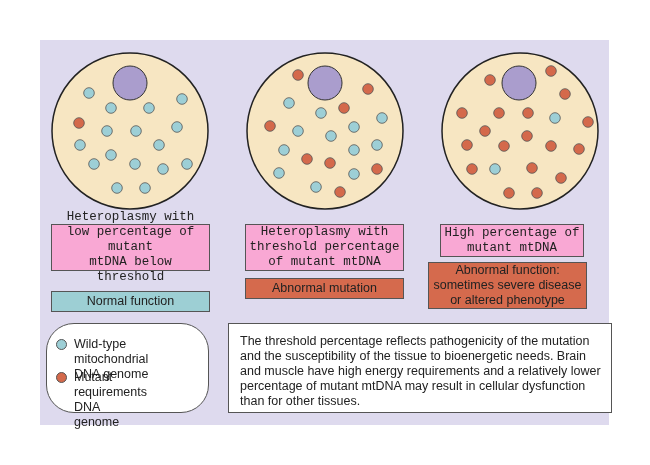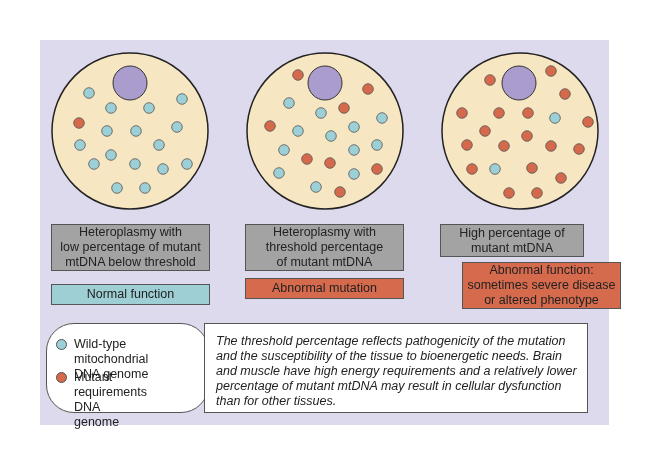--- a/index.html
+++ b/index.html
@@ -1,20 +1,20 @@
 <!DOCTYPE html>
 <html><head>
 <meta charset="utf-8">
 <style>
   html,body{margin:0;padding:0;background:#ffffff;}
   body{width:650px;height:465px;position:relative;overflow:hidden;font-family:"Liberation Sans",sans-serif;}
   #panel{position:absolute;left:40px;top:40px;width:569px;height:385px;background:#dedaee;}
   #cells{position:absolute;left:0;top:0;width:650px;height:465px;}
   .box{position:absolute;box-sizing:border-box;border:1.5px solid #555;display:flex;align-items:center;justify-content:center;text-align:center;font-size:12.5px;line-height:15px;color:#222;}
-  .label-box{background:#a3a3a3;}
+  .label-box{background:#f9a8d4;font-family:Liberation Mono, monospace;}
   .normal-box{background:#9dcfd4;}
   .abnormal-box{background:#d56a4d;}
   .white-box{position:absolute;box-sizing:border-box;background:#fff;border:1.5px solid #555;}
   .legend-item{position:absolute;left:10px;font-size:12.5px;line-height:15px;color:#222;}
   .legend-dot{position:absolute;left:-1px;width:11px;height:11px;border-radius:50%;border:1px solid #555;box-sizing:border-box;}
   .legend-text{position:absolute;left:17px;top:0;white-space:nowrap;}
   #note-text{position:absolute;left:11px;top:10px;width:380px;font-size:12.5px;line-height:15px;color:#222;white-space:pre-line;}
 </style>
 </head>
 <body>
@@ -97,55 +97,55 @@
         <circle cx="537" cy="193" r="5.3" fill="#d4694b" stroke="#555555" stroke-width="0.8"></circle>
       </g>
   </g>
 </svg>
 
 <div class="box label-box" style="left:51px;top:224px;width:159px;height:47px;">
   <span style="white-space:pre-line">Heteroplasmy with
 low percentage of mutant
 mtDNA below threshold</span>
 </div>
-<div class="box normal-box" style="left:51px;top:284px;width:159px;height:21px;">
+<div class="box normal-box" style="left:51px;top:291px;width:159px;height:21px;">
   <span>Normal function</span>
 </div>
 
 <div class="box label-box" style="left:245px;top:224px;width:159px;height:47px;">
   <span style="white-space:pre-line">Heteroplasmy with
 threshold percentage
 of mutant mtDNA</span>
 </div>
 <div class="box abnormal-box" style="left:245px;top:278px;width:159px;height:21px;">
   <span>Abnormal mutation</span>
 </div>
 
 <div class="box label-box" style="left:440px;top:224px;width:144px;height:33px;">
   <span style="white-space:pre-line">High percentage of
 mutant mtDNA</span>
 </div>
-<div class="box abnormal-box" style="left:462px;top:262px;width:159px;height:47px;">
+<div class="box abnormal-box" style="left:428px;top:262px;width:159px;height:47px;">
   <span style="white-space:pre-line">Abnormal function:
 sometimes severe disease
 or altered phenotype</span>
 </div>
 
 <div class="white-box" style="left:46px;top:323px;width:163px;height:90px;border-radius:28px;">
   <div class="legend-item" style="top:13px;">
     <span class="legend-dot" style="background:#9dcfd6;top:2px;"></span>
     <span class="legend-text" style="white-space:pre-line">Wild-type mitochondrial
 DNA genome</span>
   </div>
   <div class="legend-item" style="top:46px;">
     <span class="legend-dot" style="background:#d4694b;top:2px;"></span>
     <span class="legend-text" style="white-space:pre-line">Mutant requirements
 DNA genome</span>
   </div>
 </div>
 
-<div class="white-box" style="left:204px;top:323px;width:384px;height:90px;font-style:italic;">
+<div class="white-box" style="left:228px;top:323px;width:384px;height:90px;">
   <div id="note-text">The threshold percentage reflects pathogenicity of the mutation
 and the susceptibility of the tissue to bioenergetic needs.  Brain
 and muscle have high energy requirements and a relatively lower
 percentage of mutant mtDNA may result in cellular dysfunction
 than for other tissues.</div>
 </div>
 
 </body></html>

